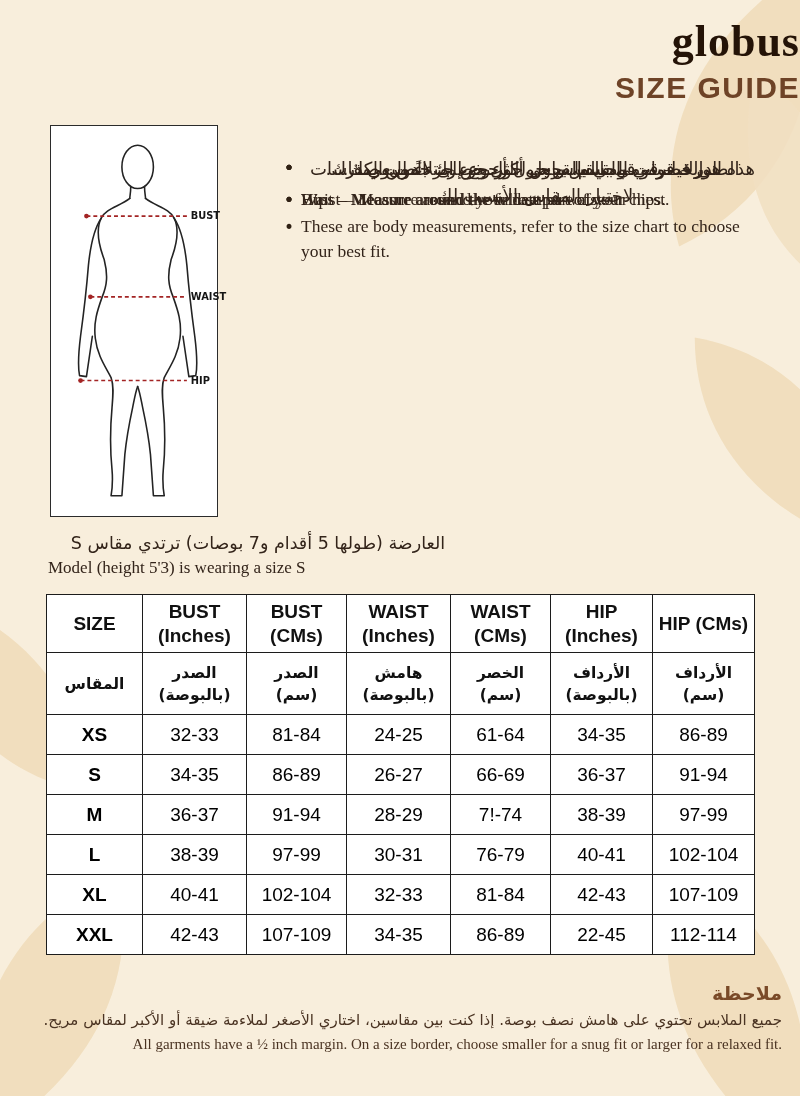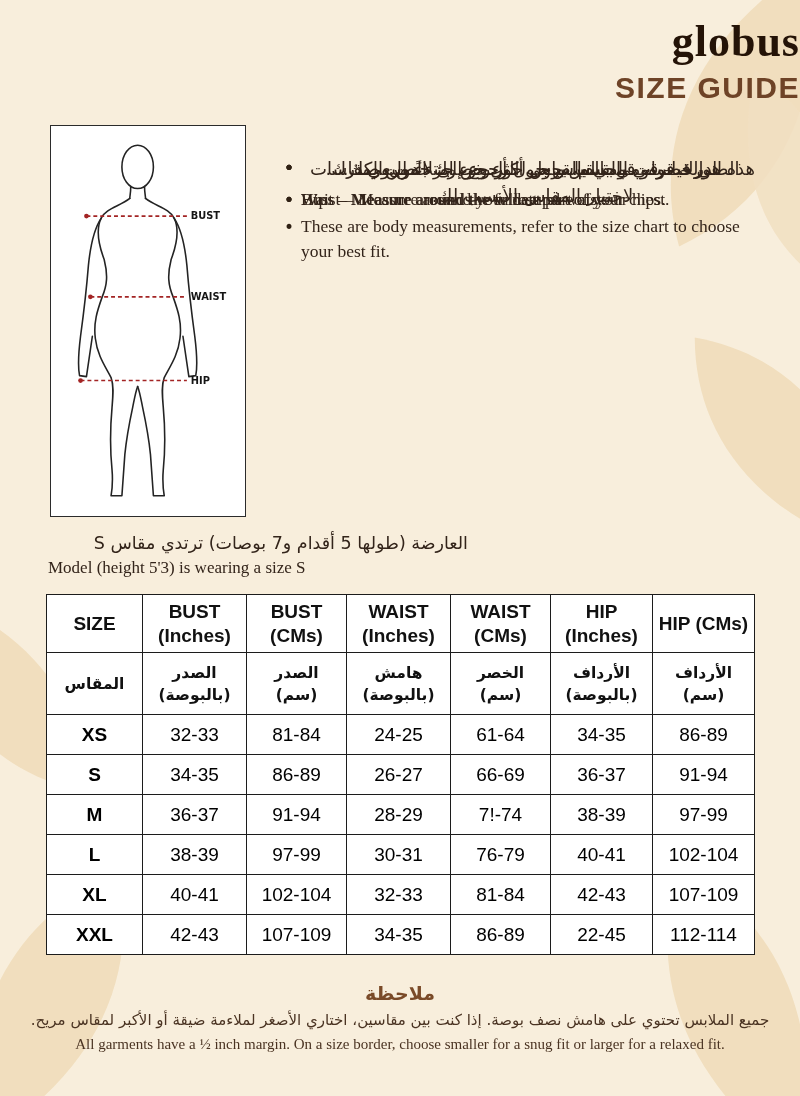--- a/index.html
+++ b/index.html
@@ -24,41 +24,41 @@
     font-weight:700;font-size:44px;line-height:48px;color:#241307;letter-spacing:1px;
   }
   .title{
     font-family:"Liberation Sans","DejaVu Sans",sans-serif;
     font-weight:700;font-size:30px;line-height:36px;color:var(--accent,#6e4327);letter-spacing:1.5px;
     margin-top:4px;
   }
 
   
   .figure-box{
-    position:absolute;left:50px;top:125px;width:196px;height:392px;
+    position:absolute;left:50px;top:125px;width:168px;height:392px;
     background:#ffffff;border:1.5px solid #2b2b2b;z-index:1;
   }
   .figure-stroke{fill:none;stroke:#232323;stroke-width:1.6;stroke-linecap:round;stroke-linejoin:round}
   .measure-line{stroke:var(--measure-line,#a32424);stroke-width:1.6;stroke-dasharray:4 3}
   .measure-dot{fill:var(--measure-line,#a32424)}
   .measure-label{font-family:"DejaVu Sans",sans-serif;font-size:10px;font-weight:bold;fill:#151515}
 
   
   .instructions{position:absolute;left:284px;top:155px;width:480px;height:392px;z-index:1}
   .igroup{position:absolute;left:0;right:0}
   .g1{top:0}.g2{top:130}.g3{top:218}.g4{top:300}
   .brow{display:flex;align-items:flex-start;margin-bottom:5px}
   .dot{width:17px;flex:none;font-size:17px;line-height:26px;color:#2f2013}
   .btext{flex:1}
   .btext.ar{direction:rtl;text-align:center;font-size:18px;line-height:27px;font-family:"DejaVu Sans",sans-serif}
   .btext.en{font-family:"Liberation Serif","DejaVu Serif",serif;font-size:17.5px;line-height:25px}
 
   
   .model-caption{position:absolute;left:48px;top:531px;width:420px;z-index:1}
-  .model-ar{direction:rtl;text-align:right;font-size:17.5px;line-height:25px}
+  .model-ar{direction:rtl;text-align:center;font-size:17.5px;line-height:25px}
   .model-en{font-family:"Liberation Serif","DejaVu Serif",serif;font-size:17px;line-height:24px}
 
   
   .size-table{
     position:absolute;left:46px;top:594px;width:708px;z-index:1;
     border-collapse:collapse;background:#ffffff;table-layout:fixed;
   }
   .size-table th,.size-table td{
     border:1.6px solid var(--table-border,#1c1c1c);
     text-align:center;vertical-align:middle;padding:2px 4px;
@@ -71,21 +71,21 @@
     direction:rtl;font-family:"DejaVu Sans",sans-serif;
     font-size:15.5px;font-weight:700;height:62px;line-height:22px;color:#111;
   }
   .size-table tbody td{
     font-family:"Liberation Sans","DejaVu Sans",sans-serif;
     font-size:19px;height:40px;color:#000000;
   }
   .size-table tbody td.size-col{font-weight:700}
 
   
-  .note{position:absolute;left:0;right:0;top:980px;text-align:center;z-index:1;padding:0 18px}
+  .note{position:absolute;left:0;right:0;top:980px;text-align:right;z-index:1;padding:0 18px}
   .note-title{font-family:"DejaVu Sans",sans-serif;font-weight:700;font-size:19px;line-height:26px;color:#7a4a28}
   .note-body-ar{direction:rtl;font-size:15px;line-height:25px;color:#4a3322;margin-top:2px}
   .note-body-en{font-family:"Liberation Serif","DejaVu Serif",serif;font-size:15px;line-height:23px;color:#4a3322}
 </style>
 </head>
 <body>
 
 <div class="page">
 
   <svg class="leaf" style="top:-55px;right:-45px;width:200px;height:320px;transform:rotate(205deg)" viewBox="0 0 100 160">

